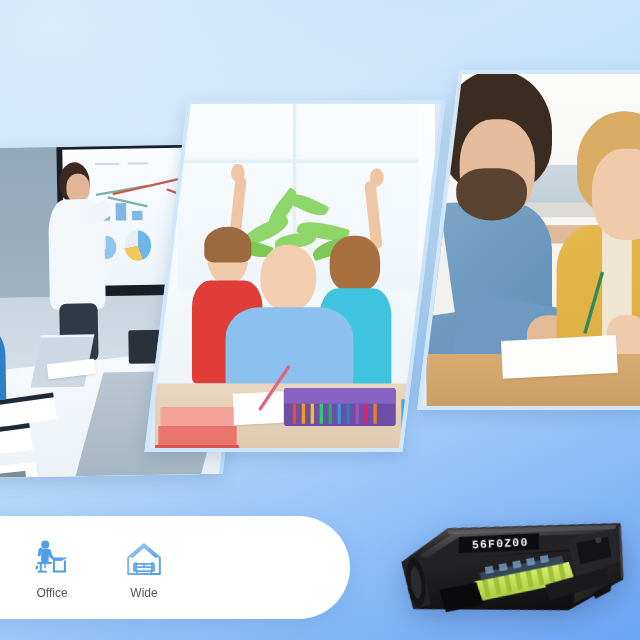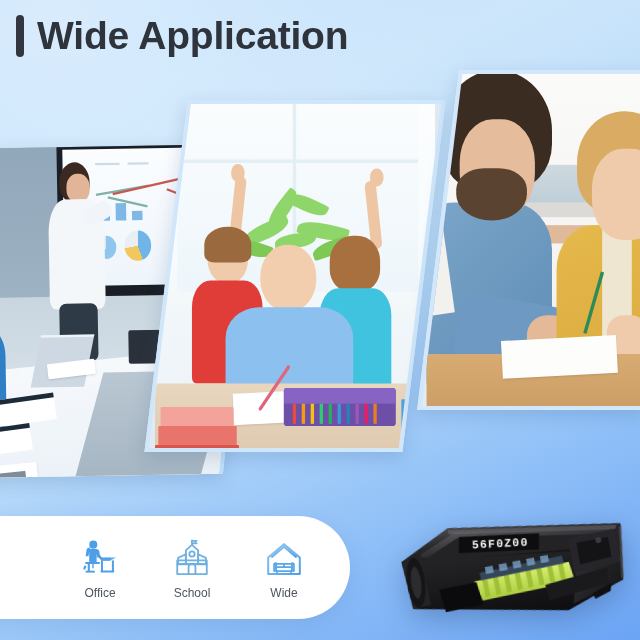--- a/index.html
+++ b/index.html
@@ -114,42 +114,38 @@
   .paper{position:absolute;left:30%;top:76%;width:46%;height:10%;background:#fdfdfb;transform:rotate(-3deg);box-shadow:0 1px 2px rgba(0,0,0,.1);}
 
   
   #usecase-card{
     position:absolute;left:-48px;top:516px;width:398px;height:103px;
     background:#ffffff;border-radius:52px;
     box-shadow:0 6px 20px rgba(60,110,175,.16);
   }
   #usecase-list{
     position:absolute;left:48px;top:0;width:350px;height:100%;
-    display:flex;align-items:center;justify-content:flex-end;padding:0 20px;box-sizing:border-box;
+    display:flex;align-items:center;justify-content:flex-start;padding:0 6px;box-sizing:border-box;
   }
   .usecase{display:flex;flex-direction:column;align-items:center;gap:4px;width:92px;}
   .usecase .ic{width:46px;height:46px;display:block;}
   .usecase .cap{font-size:12px;color:#4c5560;font-family:"Liberation Sans", sans-serif;}
 
   
   #product{
     position:absolute;left:392px;top:484px;width:252px;height:150px;
     transform:rotate(-7deg);
   }
   #product svg{display:block;filter:drop-shadow(0 8px 14px rgba(20,45,90,.30));}
 </style>
 </head>
 <body>
 
 <div id="stage">
 
-  <div id="title-row">
-    <div id="title-bar"></div>
-    <div id="title-text">Wide Application</div>
-  </div>
 
   <div class="panel" id="panel-office">
     <div class="inner">
       <div class="office-bg"></div>
       <div class="office-wall"></div>
 
       <div class="screen">
         <div class="screen-face">
           <div class="txtline" style="left:16%;top:10%;width:12%;"></div>
           <div class="txtline" style="left:32%;top:10%;width:10%;"></div>
@@ -308,38 +304,20 @@
               <path d="M11.2 29h2.2v7.5h-2.2z"></path>
               <path d="M9 36.2h9.6v2H9z"></path>
               <path d="M8.6 30.6c-1.6 1-2.2 2.7-1.8 4.6l2.2-.5c-.2-1.1.1-1.9 1-2.4z"></path>
               <path d="M15.6 27.5h2.1v6.2h-2.1z" opacity=".7"></path>
             </g>
           </svg>
         </span>
         <span class="cap">Office</span>
       </div>
 
-      <div class="usecase">
-        <span class="ic">
-          <svg viewBox="0 0 48 48" width="46" height="46" aria-hidden="true">
-            <g fill="none" stroke="#6fb0e0" stroke-width="1.9" stroke-linejoin="round" stroke-linecap="round">
-              <path d="M24 4.5v4"></path>
-              <path d="M24 4.8h5.2l-1.6 1.6 1.6 1.6H24z" fill="#9ccaea" stroke="#6fb0e0" stroke-width="1.3"></path>
-              <path d="M24 9.2 17.6 15v14h12.8V15z"></path>
-              <circle cx="24" cy="18.8" r="2.8"></circle>
-              <path d="M9.5 22.8 17.6 19v10H9.5z"></path>
-              <path d="M38.5 22.8 30.4 19v10h8.1z"></path>
-              <path d="M8.6 25.5h30.8v14.2H8.6z"></path>
-              <path d="M20.4 39.7v-7.1a3.6 3.6 0 0 1 7.2 0v7.1"></path>
-              <path d="M8.6 29.6h30.8"></path>
-            </g>
-          </svg>
-        </span>
-        <span class="cap">School</span>
-      </div>
 
       <div class="usecase">
         <span class="ic">
           <svg viewBox="0 0 48 48" width="46" height="46" aria-hidden="true">
             <defs>
               <linearGradient id="hg" x1="0" y1="0" x2="1" y2="1">
                 <stop offset="0" stop-color="#8fc6ee"></stop>
                 <stop offset="1" stop-color="#4f9fe8"></stop>
               </linearGradient>
             </defs>

